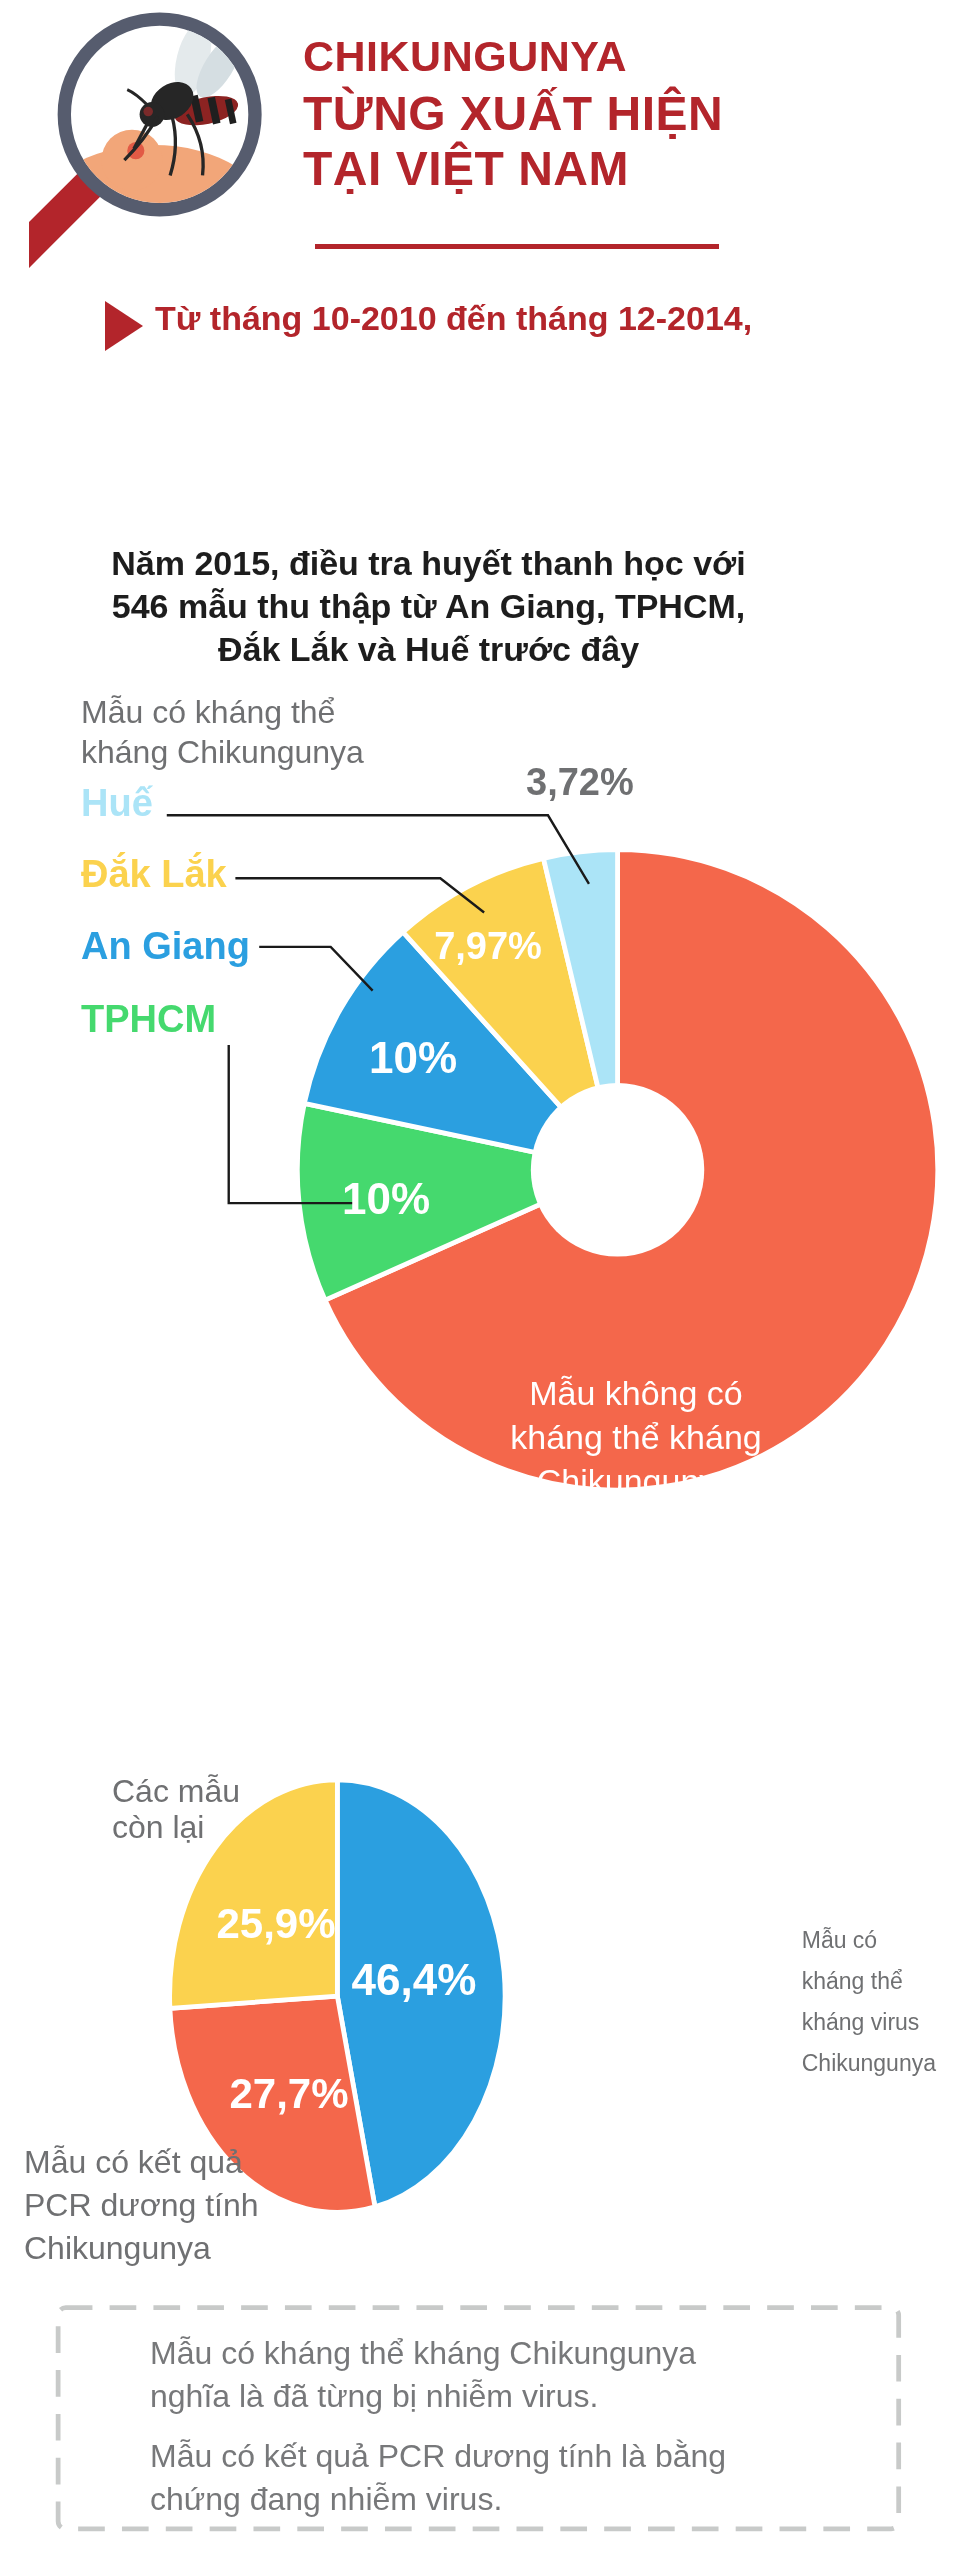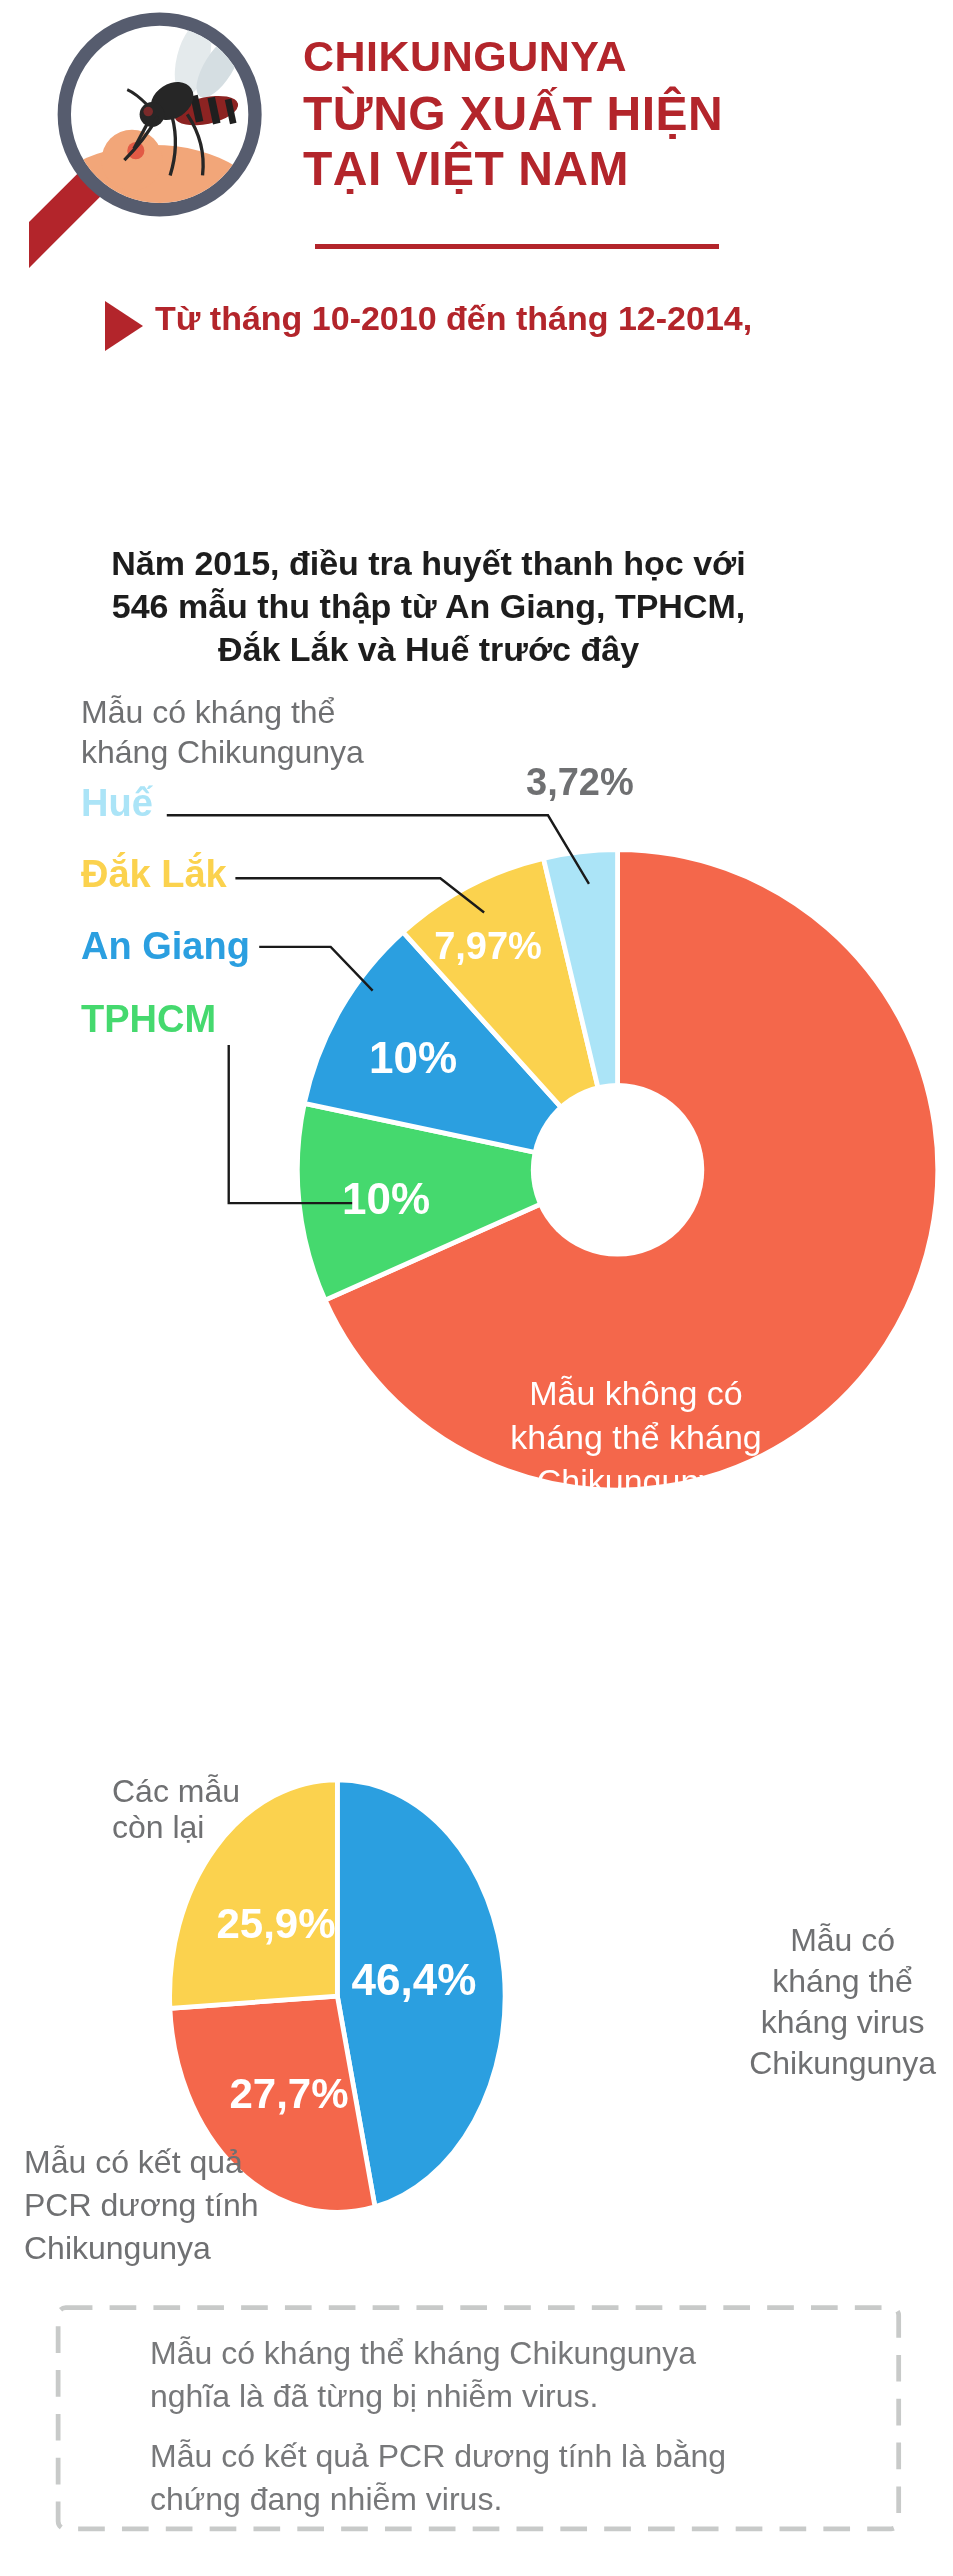--- a/index.html
+++ b/index.html
@@ -35,21 +35,21 @@
   .pct-10g{left:386px;top:1199px;font-size:44px;}
   .pct-6838{left:636px;top:1308px;font-size:53px;}
   .sub6838{left:636px;top:1339px;transform:translateX(-50%);text-align:center;
            font-size:34px;line-height:44px;color:#fff;margin-top:32px;}
   
   .pct-259{left:276px;top:1924px;font-size:42px;}
   .pct-277{left:289px;top:2094px;font-size:42px;}
   .pct-464{left:414px;top:1980px;font-size:44px;}
   .co-remaining{left:176px;top:1773px;transform:translateX(-50%);
                 font-size:32px;line-height:36px;color:#6F7072;}
-  .co-right{right:17px;top:1920px;text-align:center;font-size:32px;line-height:41px;color:#6F7072;margin-left:8px;}
+  .co-right{right:17px;top:1920px;text-align:left;font-size:23px;line-height:41px;color:#6F7072;margin-left:8px;}
   .co-pcr{left:24px;top:2141px;font-size:32px;line-height:43px;color:#6F7072;}
   
   .fn{left:150px;font-size:32px;line-height:43px;color:#77787A;}
   .fn1{top:2332px;}
   .fn2{top:2435px;}
   svg.overlay{position:absolute;left:0;top:0;pointer-events:none;}
 </style>
 </head>
 <body>
 

